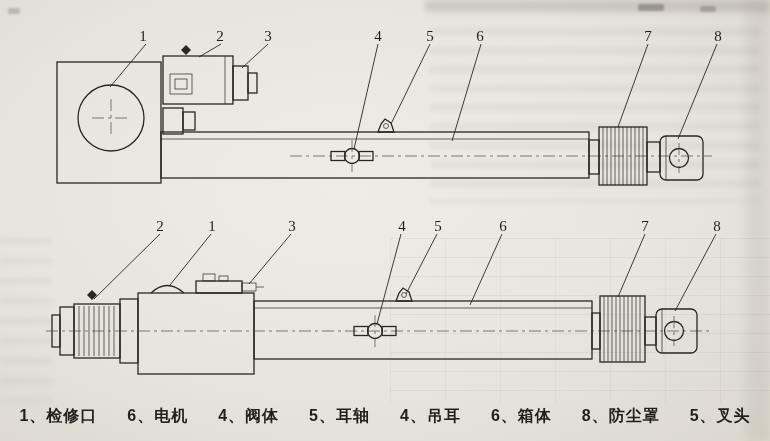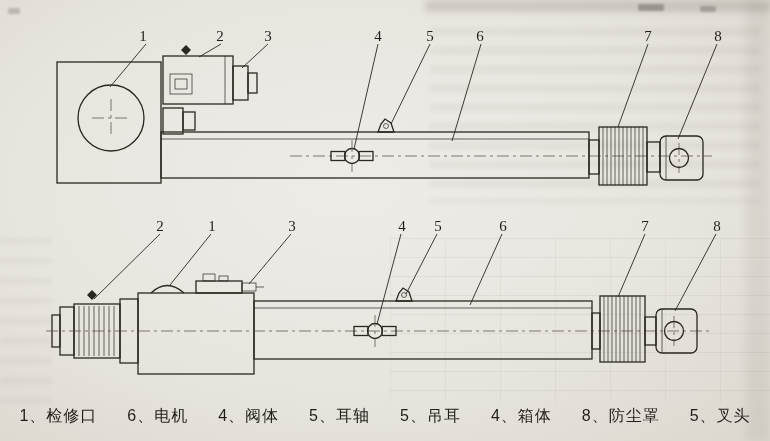--- a/index.html
+++ b/index.html
@@ -10,21 +10,21 @@
   }
   svg{position:absolute;left:0;top:0;}
   .s{stroke:#2a2721;fill:none;stroke-width:1.3;}
   .thin{stroke-width:.7;}
   .leader{stroke:#2a2721;stroke-width:.9;fill:none;}
   .cl{stroke:#4a463e;fill:none;stroke-width:.7;stroke-dasharray:12 4 3 4;}
   .blk{fill:#2a2721;stroke:none;}
   .num{font:15px "Liberation Serif","DejaVu Serif",serif;fill:#211e1a;}
   .caption{
     position:absolute;left:0;right:0;top:406px;display:flex;justify-content:center;gap:30px;
-    font-size:16px;font-weight:400;color:#221f1b;letter-spacing:1px;white-space:nowrap;
+    font-size:16px;font-weight:700;color:#221f1b;letter-spacing:1px;white-space:nowrap;
   }
   
   .art{position:absolute;pointer-events:none;}
   .smudge-top{left:425px;top:0;width:345px;height:12px;background:rgba(108,102,92,.22);filter:blur(3px);}
   .smudge-right{right:0;top:0;width:24px;height:441px;background:rgba(118,110,98,.10);filter:blur(4px);}
   .ghost-text-tr{left:430px;top:28px;width:330px;height:175px;
     background:repeating-linear-gradient(to bottom, rgba(90,85,75,.06) 0 7px, transparent 7px 19px);filter:blur(2px);}
   .ghost-table{left:390px;top:238px;width:380px;height:165px;
     background:
       repeating-linear-gradient(to bottom, rgba(90,85,75,.07) 0 1px, transparent 1px 19px),
@@ -235,19 +235,19 @@
         <text class="num" x="717" y="231" text-anchor="middle">8</text>
       </g>
     </g>
   </svg>
 
   <div class="caption">
     <span>1、检修口</span>
     <span>6、电机</span>
     <span>4、阀体</span>
     <span>5、耳轴</span>
-    <span>5、吊耳</span>
-    <span>4、箱体</span>
+    <span>4、吊耳</span>
+    <span>6、箱体</span>
     <span>8、防尘罩</span>
     <span>5、叉头</span>
   </div>
 
 </div>
 
 </body></html>

